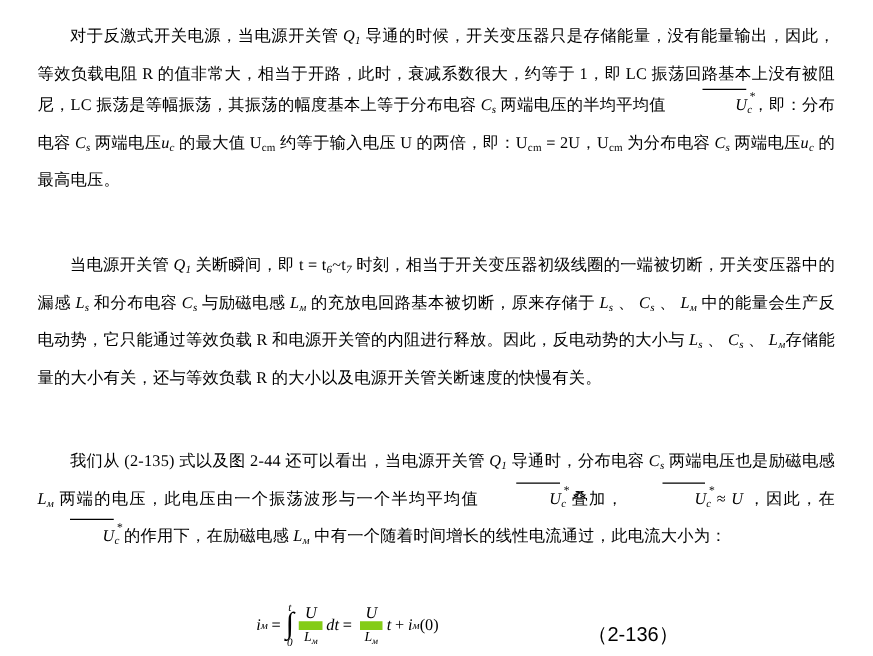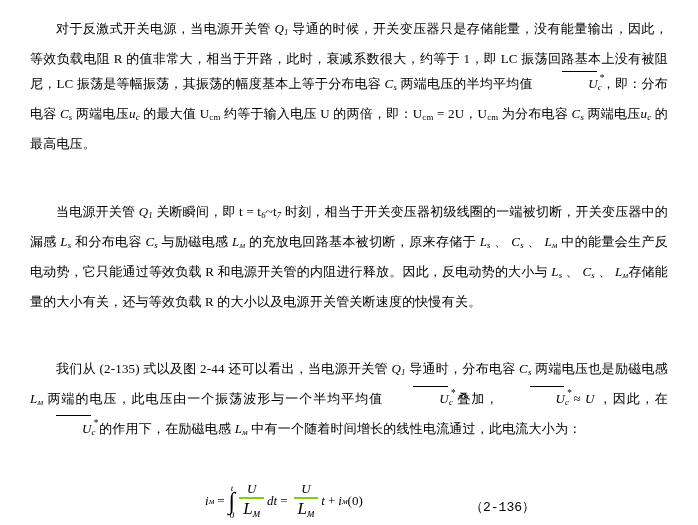--- a/index.html
+++ b/index.html
@@ -80,45 +80,45 @@
   .eq-center {
     position: absolute;
     left: 205px;
     top: 0;
     font-size: 13px;
   }
   .eq-num {
     position: absolute;
     left: 470px;
     top: 16px;
-    font-size: 13px;
-    font-family: Liberation Mono, monospace;
+    font-size: 16px;
+    font-family: Liberation Sans, sans-serif;
   }
   .eq-inline {
     display: inline-flex;
     align-items: center;
     font-size: 13px;
   }
   .frac {
     display: inline-flex;
     flex-direction: column;
     align-items: center;
     vertical-align: middle;
     margin: 0 3px;
   }
   .frac .num {
     padding: 0 4px 1px 4px;
     line-height: 1.05;
     font-size: 13px;
   }
   .frac .den {
-    border-top: 2px solid #84cc16;
+    border-top: 7px solid #84cc16;
     padding: 1px 4px 0 4px;
     line-height: 1.05;
-    font-size: 17px;
+    font-size: 11px;
     text-align: center;
   }
   .intg {
     display: inline-flex;
     flex-direction: column;
     align-items: center;
     justify-content: center;
     line-height: 0.9;
     margin: 0 1px;
     font-size: 10px;

